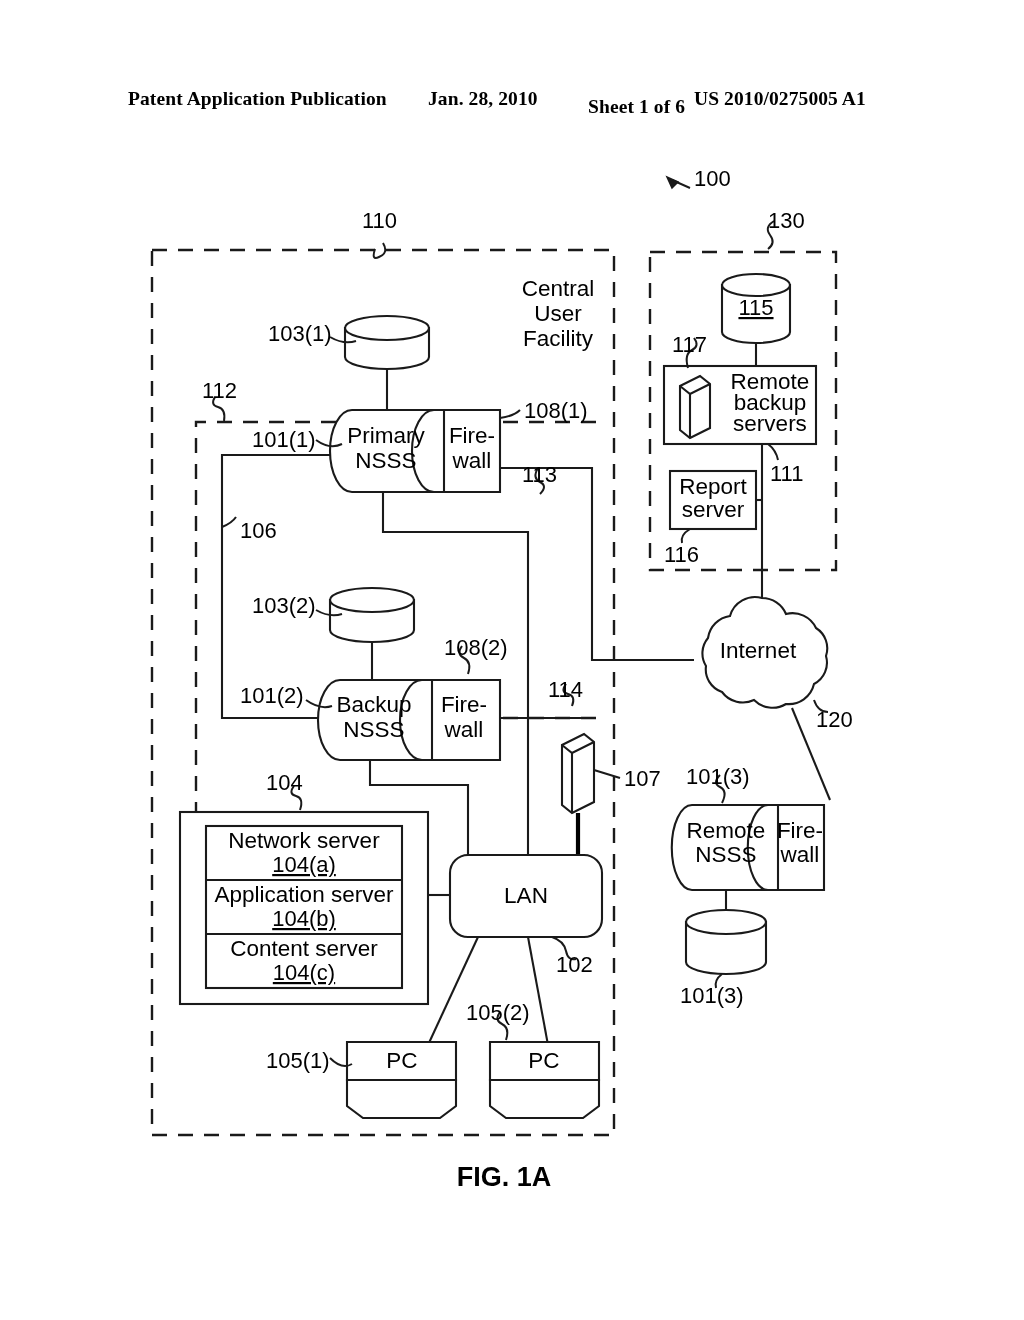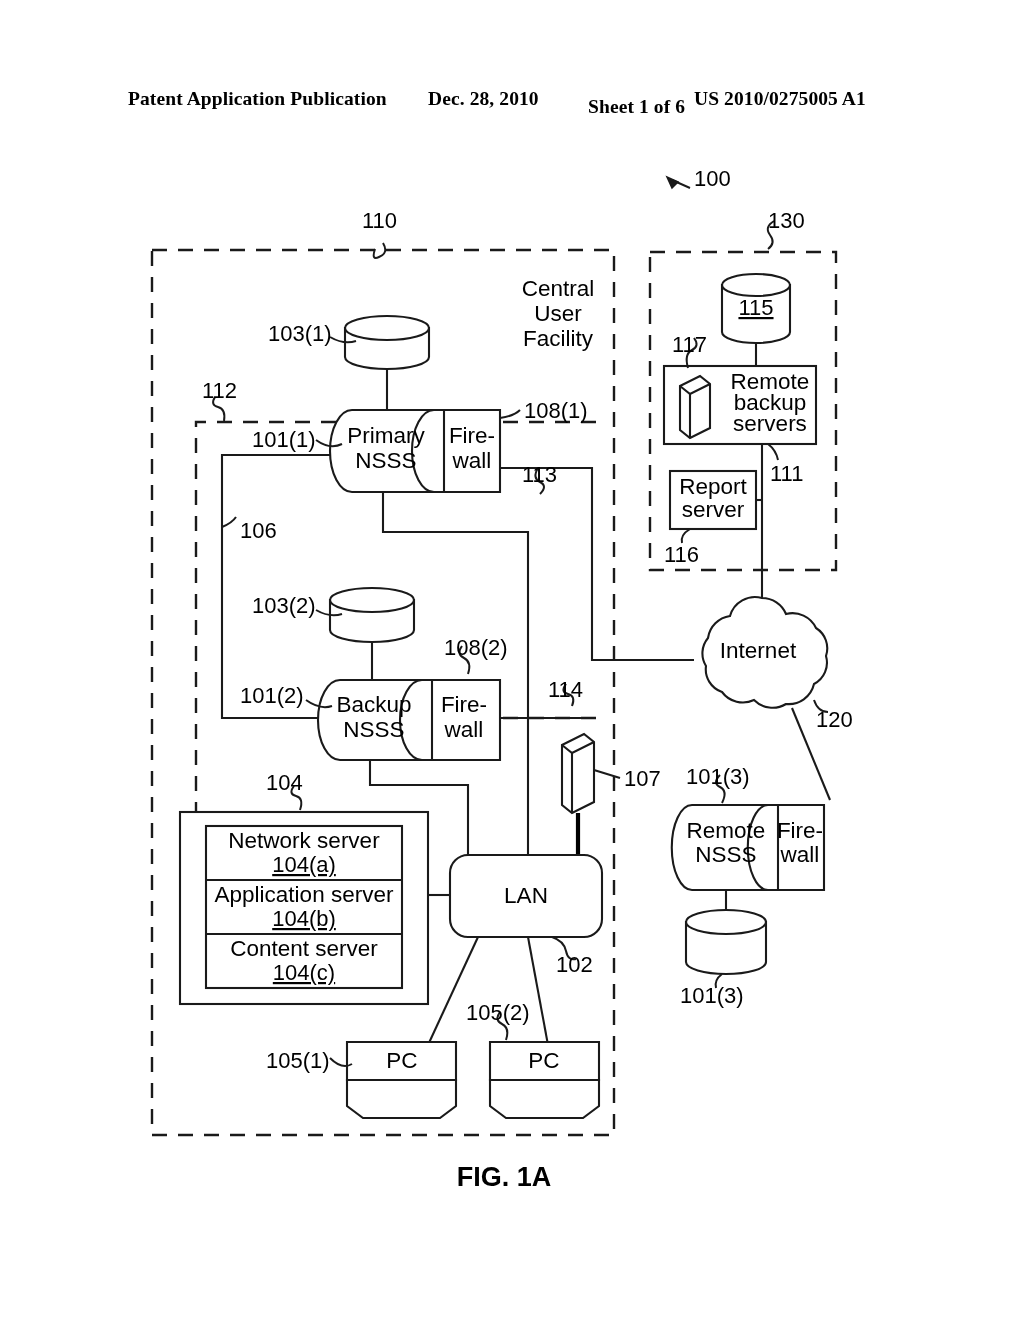--- a/index.html
+++ b/index.html
@@ -63,21 +63,21 @@
     font-size: 27px;
   }
 </style>
 </head>
 <body>
 
 <div id="page">
 
   <div class="hdr">
     <span class="hdr-pub">Patent Application Publication</span>
-    <span class="hdr-date">Dec. 28, 2010</span>
+    <span class="hdr-date">Jan. 28, 2010</span>
     <span class="hdr-sheet">Sheet 1 of 6</span>
     <span class="hdr-num">US 2010/0275005 A1</span>
   </div>
 
   <svg id="fig" width="1024" height="1320" viewBox="0 0 1024 1320">
 
     <g>
       <path class="lead" d="M 690 188 L 672 180"></path>
       <polygon points="678,182 667,177 672,188" fill="#1a1a1a" stroke="#1a1a1a" stroke-width="1.5"></polygon>
       <text class="lbl" x="694" y="186">100</text>

